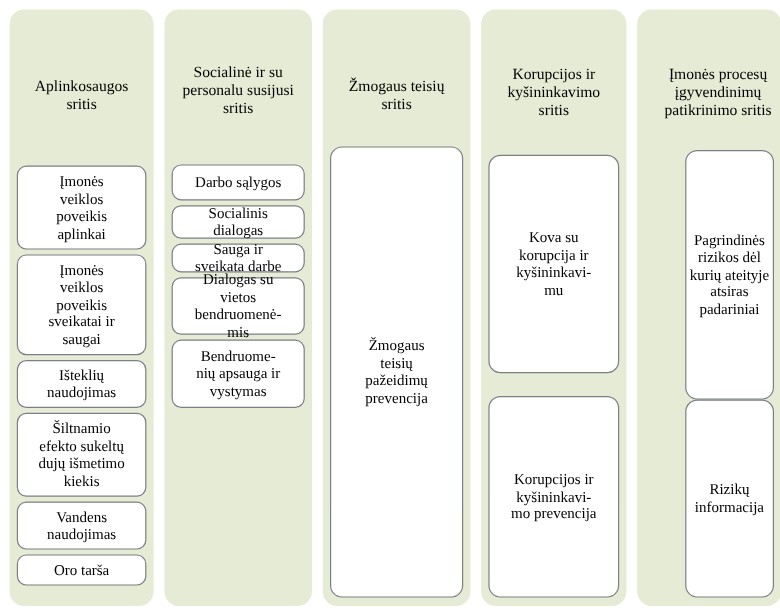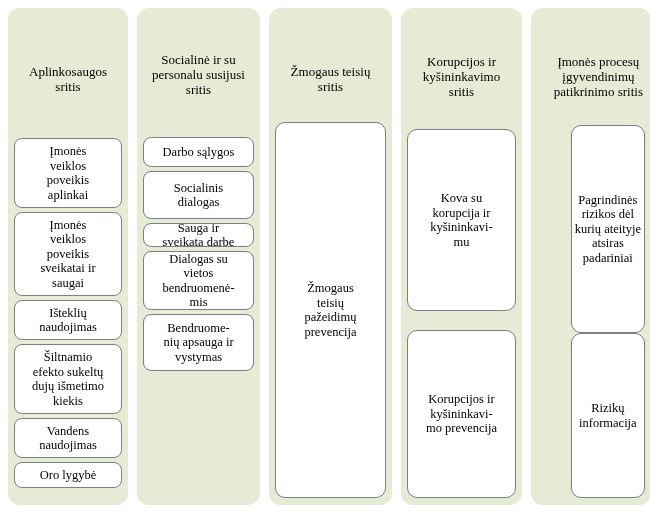--- a/index.html
+++ b/index.html
@@ -126,35 +126,35 @@
 sveikatai ir
 saugai</div>
       <div class="node" style="height:40px">Išteklių
 naudojimas</div>
       <div class="node" style="height:70px">Šiltnamio
 efekto sukeltų
 dujų išmetimo
 kiekis</div>
       <div class="node" style="height:40px">Vandens
 naudojimas</div>
-      <div class="node" style="height:26px">Oro lygybė</div>
+      <div class="node" style="height:26px">Oro tarša</div>
     </div>
   </div>
 
   <div class="column col-1">
     <div class="col-header">Socialinė ir su
 personalu susijusi
 sritis</div>
     <div class="boxes">
       <div class="node" style="height:30px">Darbo sąlygos</div>
-      <div class="node" style="height:48px">Socialinis
+      <div class="node" style="height:28px">Socialinis
 dialogas</div>
       <div class="node" style="height:24px">Sauga ir
 sveikata darbe</div>
-      <div class="node" style="height:59px">Dialogas su
+      <div class="node" style="height:48px">Dialogas su
 vietos
 bendruomenė-
 mis</div>
       <div class="node" style="height:57px">Bendruome-
 nių apsauga ir
 vystymas</div>
     </div>
   </div>
 
   <div class="column col-2">

